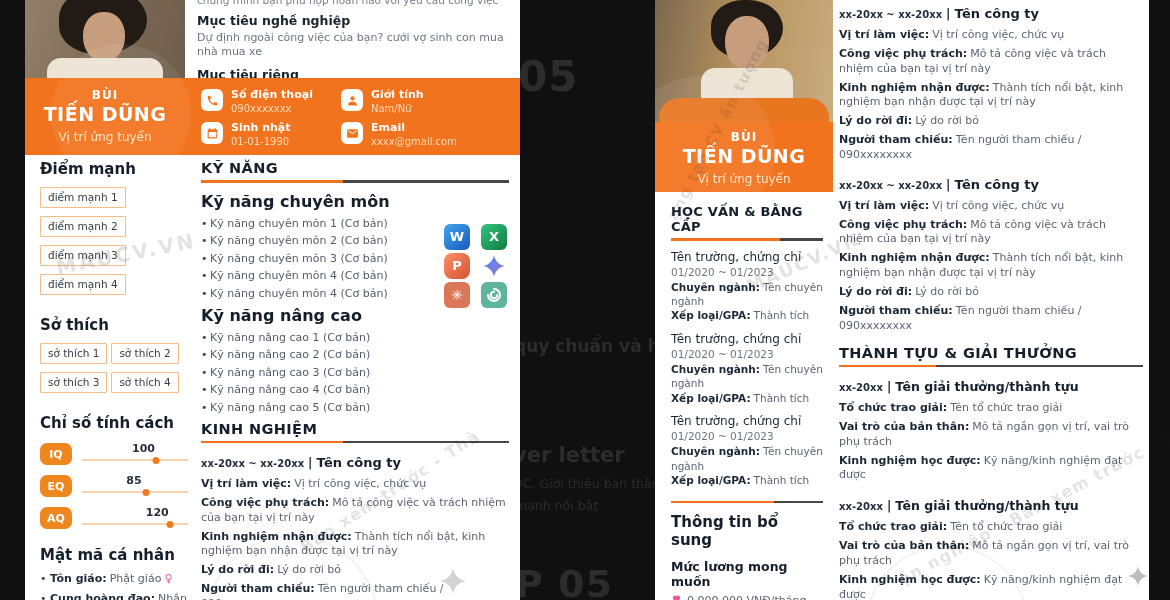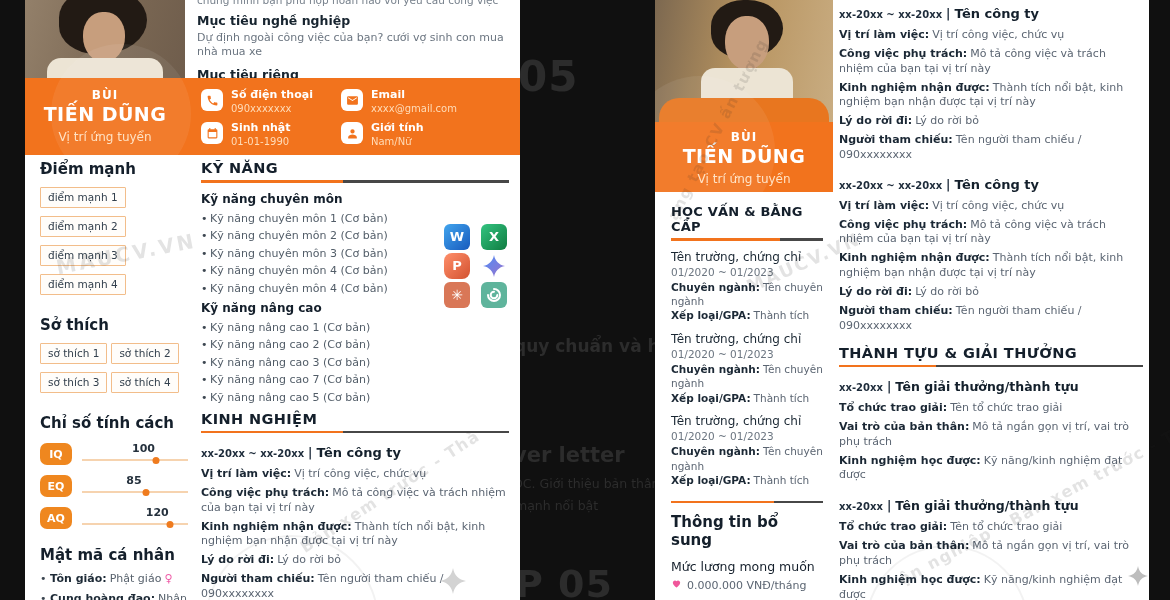--- a/index.html
+++ b/index.html
@@ -63,21 +63,21 @@
   .m-val{position:absolute;top:-17px;font-size:11px;font-weight:800;color:#25313d;transform:translateX(-50%)}
   .pitem{font-size:11px;color:#57616c;margin-bottom:6.5px;padding-left:10px;position:relative;line-height:1.25}
   .pitem::before{content:"•";position:absolute;left:0;color:#3c4650}
   .plab{font-weight:800;color:#1d2a36;margin-right:3px}
   .pico{margin-left:3px;font-weight:700}
   .ico-venus{color:#EF5DA8}
 
   .sec{font-size:14.5px;font-weight:800;letter-spacing:.4px;color:#141f2b}
   .rule{height:2.5px;background:linear-gradient(90deg,#F2731D 0 46%,#474747 46% 100%);margin:4px 0 9px}
   .rule75{height:2.5px;background:linear-gradient(90deg,#F2731D 0 72%,#474747 72% 100%);margin:4px 0 9px}
-  .h3{font-size:12px;font-weight:800;color:#141f2b;margin:1px 0 6px}
+  .h3{font-size:16px;font-weight:800;color:#141f2b;margin:1px 0 6px}
   .blt{font-size:11px;color:#525d68;margin-bottom:4.5px;padding-left:9px;position:relative}
   .blt::before{content:"•";position:absolute;left:0;color:#3c4650}
   .skillarea{position:relative}
   .icon-grid{position:absolute;right:2px;top:32px;display:grid;grid-template-columns:26px 26px;gap:3px 11px}
   .appico{width:26px;height:26px;border-radius:6px;color:#fff;font-weight:800;font-size:13px;display:flex;align-items:center;justify-content:center}
   .ico-word{background:linear-gradient(135deg,#41A5EE,#185ABD)}
   .ico-excel{background:linear-gradient(135deg,#33C481,#107C41)}
   .ico-ppt{background:linear-gradient(135deg,#FF8F6B,#D35230);border-radius:8px}
   .ico-gemini{background:transparent}
   .ico-claude{background:#D97757;font-size:14px}
@@ -96,21 +96,21 @@
   .obox .n1{margin-top:8px}
   .rcolL{position:absolute;left:16px;top:204px;width:152px}
   .rcolR{position:absolute;left:184px;top:0;width:304px}
   .sec-sm{font-size:13px;font-weight:800;letter-spacing:.2px;color:#141f2b}
   .edu{margin-top:9px}
   .edu-school{font-size:12px;font-weight:400;color:#1a2733}
   .edu-period{font-size:10.5px;color:#6b7580;margin:2px 0 2px}
   .edu-row{font-size:10.5px;color:#5b6572;line-height:1.38}
   .divider{height:2.5px;background:linear-gradient(90deg,#F2731D 0 68%,#474747 68% 100%);margin:13px 0 10px}
   .extra-title{font-size:15px;font-weight:800;color:#141f2b}
-  .ex-lab{font-size:12.5px;font-weight:400;color:#141f2b;margin:10px 0 4px}
+  .ex-lab{font-size:12.5px;font-weight:700;color:#141f2b;margin:10px 0 4px}
   .ex-val{font-size:11px;color:#5b6572;display:flex;align-items:center;gap:5px}
   .entry{margin-bottom:11px}
   .ach{margin-bottom:12px}
   .a-title{font-size:12.5px;font-weight:800;color:#14202c}
 
   
   .frag{position:absolute;z-index:1;color:#2c2c2c;white-space:nowrap}
   .frag-num{font-size:42px;font-weight:800;letter-spacing:1px}
   .frag-b{font-weight:800}
   .wm{position:absolute;z-index:5;color:rgba(40,40,40,.13);font-weight:700;letter-spacing:1.5px;white-space:nowrap;pointer-events:none}
@@ -172,37 +172,37 @@
         <span class="ctxt">
           <span class="clabel">Sinh nhật</span>
           <span class="cval">01-01-1990</span>
         </span>
       </div>
     </div>
     <div class="contact c2">
       <div class="crow">
         <span class="cicon">
           <svg viewBox="0 0 24 24">
+              <path d="M12 12a4 4 0 1 0 0-8 4 4 0 0 0 0 8zm0 2c-3.3 0-8 1.7-8 5v2h16v-2c0-3.3-4.7-5-8-5z"></path>
+            </svg>
+        </span>
+        <span class="ctxt">
+          <span class="clabel">Giới tính</span>
+          <span class="cval">Nam/Nữ</span>
+        </span>
+      </div>
+      <div class="crow">
+        <span class="cicon">
+          <svg viewBox="0 0 24 24">
               <path d="M20 4H4a2 2 0 0 0-2 2v12a2 2 0 0 0 2 2h16a2 2 0 0 0 2-2V6a2 2 0 0 0-2-2zm0 4-8 5-8-5V6l8 5 8-5v2z"></path>
             </svg>
         </span>
         <span class="ctxt">
           <span class="clabel">Email</span>
           <span class="cval">xxxx@gmail.com</span>
-        </span>
-      </div>
-      <div class="crow">
-        <span class="cicon">
-          <svg viewBox="0 0 24 24">
-              <path d="M12 12a4 4 0 1 0 0-8 4 4 0 0 0 0 8zm0 2c-3.3 0-8 1.7-8 5v2h16v-2c0-3.3-4.7-5-8-5z"></path>
-            </svg>
-        </span>
-        <span class="ctxt">
-          <span class="clabel">Giới tính</span>
-          <span class="cval">Nam/Nữ</span>
         </span>
       </div>
     </div>
   </div>
 
   <div class="colL">
     <div class="h2l">Điểm mạnh</div>
     <div class="pillwrap">
       <span class="pill">điểm mạnh 1</span><span class="pill">điểm mạnh 2</span><span class="pill">điểm mạnh 3</span><span class="pill">điểm mạnh 4</span>
     </div>
@@ -268,21 +268,21 @@
       <div class="h3">Kỹ năng chuyên môn</div>
       <div class="blt">Kỹ năng chuyên môn 1 (Cơ bản)</div>
       <div class="blt">Kỹ năng chuyên môn 2 (Cơ bản)</div>
       <div class="blt">Kỹ năng chuyên môn 3 (Cơ bản)</div>
       <div class="blt">Kỹ năng chuyên môn 4 (Cơ bản)</div>
       <div class="blt">Kỹ năng chuyên môn 4 (Cơ bản)</div>
       <div class="h3" style="margin-top:6px">Kỹ năng nâng cao</div>
       <div class="blt">Kỹ năng nâng cao 1 (Cơ bản)</div>
       <div class="blt">Kỹ năng nâng cao 2 (Cơ bản)</div>
       <div class="blt">Kỹ năng nâng cao 3 (Cơ bản)</div>
-      <div class="blt">Kỹ năng nâng cao 7 (Cơ bản)</div>
+      <div class="blt">Kỹ năng nâng cao 4 (Cơ bản)</div>
       <div class="blt">Kỹ năng nâng cao 5 (Cơ bản)</div>
     </div>
     <div class="sec" style="margin-top:7px">KINH NGHIỆM</div>
     <div class="rule"></div>
     <div class="entry">
       <div class="xhead">
         <span class="x-period">xx-20xx ~ xx-20xx</span><span class="x-sep">|</span><span class="x-company">Tên công ty</span>
       </div>
       <div class="xrow"><span class="xlab">Vị trí làm việc:</span><span>Vị trí công việc, chức vụ</span></div>
       <div class="xrow"><span class="xlab">Công việc phụ trách:</span><span>Mô tả công việc và trách nhiệm của bạn tại vị trí này</span></div>

